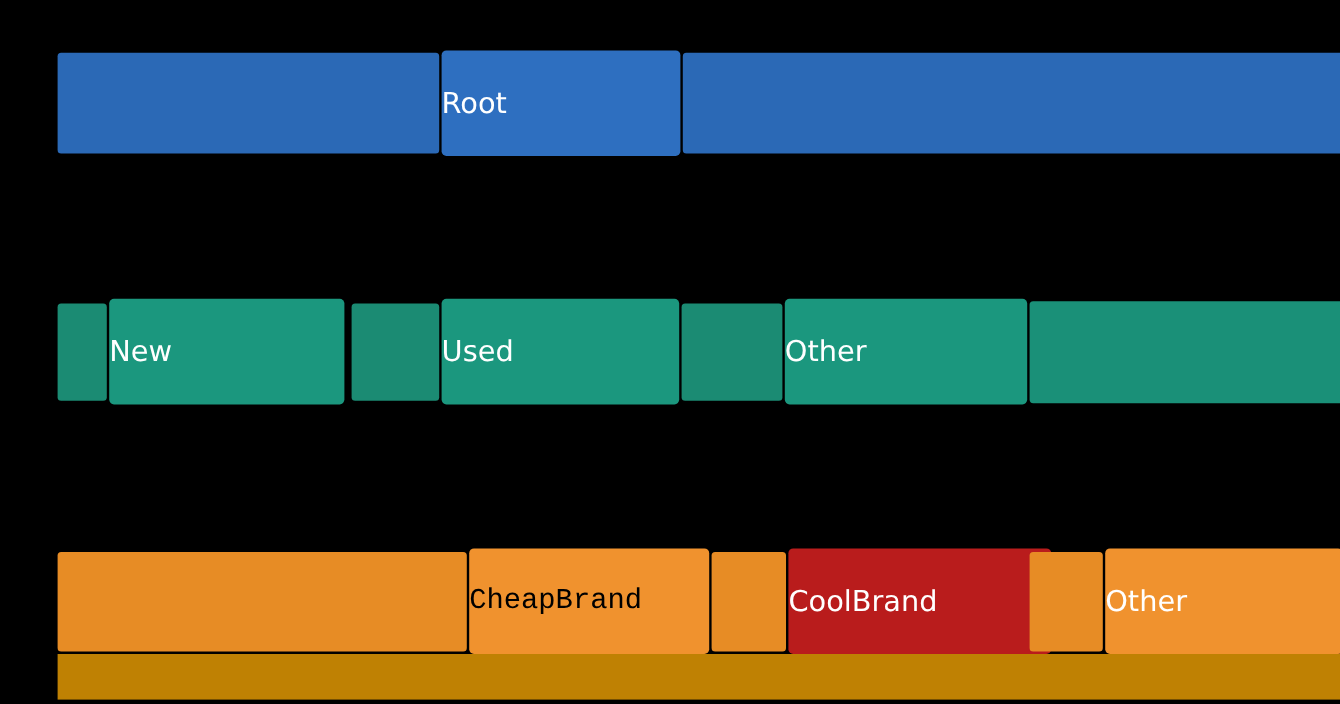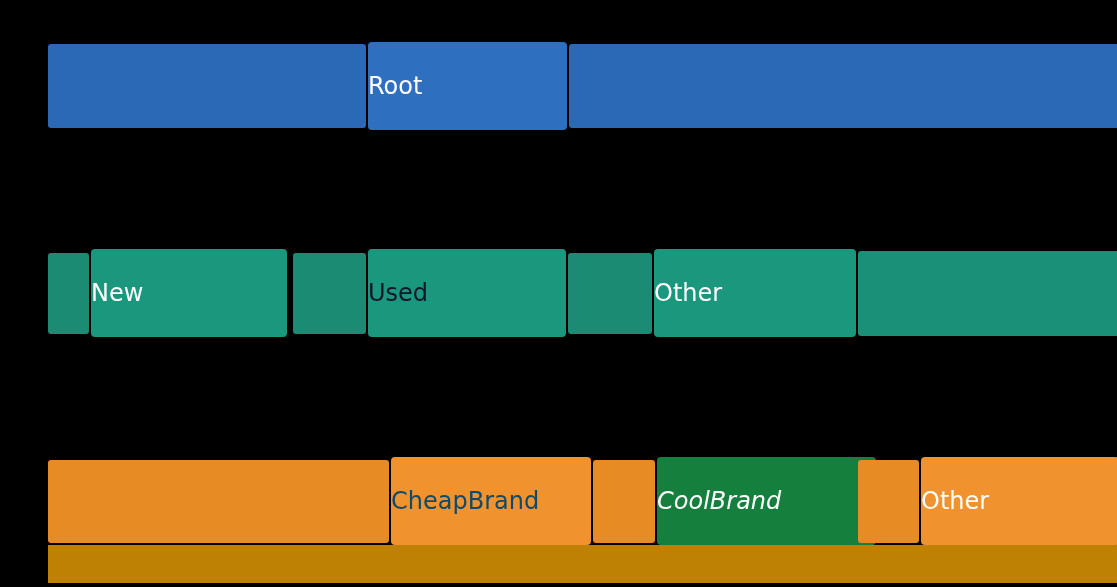--- a/index.html
+++ b/index.html
@@ -43,33 +43,33 @@
     <div class="node labeled" style="left: 320px; top: 42px; width: 199px; height: 88px; background: rgb(46, 111, 192);">
       <span class="node-label" style="color: rgb(255, 255, 255);">Root</span>
     </div>
     <div class="node" style="left: 521px; top: 44px; width: 596px; height: 84px; background: rgb(43, 105, 182);"></div>
     <div class="node" style="left: 0px; top: 253px; width: 41px; height: 81px; background: rgb(27, 139, 115);"></div>
     <div class="node labeled" style="left: 43px; top: 249px; width: 196px; height: 88px; background: rgb(27, 151, 126);">
       <span class="node-label" style="color: rgb(255, 255, 255);">New</span>
     </div>
     <div class="node" style="left: 245px; top: 253px; width: 73px; height: 81px; background: rgb(27, 139, 115);"></div>
     <div class="node labeled" style="left: 320px; top: 249px; width: 198px; height: 88px; background: rgb(27, 151, 126);">
-      <span class="node-label" style="color: #0f172a;">Used</span>
+      <span class="node-label" style="color: #ffffff;">Used</span>
     </div>
     <div class="node" style="left: 520px; top: 253px; width: 84px; height: 81px; background: rgb(27, 139, 115);"></div>
     <div class="node labeled" style="left: 606px; top: 249px; width: 202px; height: 88px; background: rgb(27, 151, 126);">
       <span class="node-label" style="color: rgb(255, 255, 255);">Other</span>
     </div>
     <div class="node" style="left: 810px; top: 251px; width: 307px; height: 85px; background: rgb(26, 144, 120);"></div>
     <div class="node" style="left: 0px; top: 460px; width: 341px; height: 83px; background: rgb(231, 140, 37);"></div>
     <div class="node labeled" style="left: 343px; top: 457px; width: 200px; height: 88px; background: rgb(240, 146, 46);">
-      <span class="node-label" style="color: #0c4a6e;">CheapBrand</span>
+      <span class="node-label" style="color: #000000; font-family: Liberation Mono, monospace;">CheapBrand</span>
     </div>
     <div class="node" style="left: 545px; top: 460px; width: 62px; height: 83px; background: rgb(231, 140, 37);"></div>
-    <div class="node labeled" style="left: 609px; top: 457px; width: 219px; height: 88px; background: #15803d; font-style: italic;">
+    <div class="node labeled" style="left: 609px; top: 457px; width: 219px; height: 88px; background: #b91c1c;">
       <span class="node-label" style="color: rgb(255, 255, 255);">CoolBrand</span>
     </div>
     <div class="node" style="left: 810px; top: 460px; width: 61px; height: 83px; background: rgb(231, 140, 37);"></div>
     <div class="node labeled" style="left: 873px; top: 457px; width: 198px; height: 88px; background: rgb(240, 146, 46);">
       <span class="node-label" style="color: rgb(255, 255, 255);">Other</span>
     </div>
     <div class="node" style="left: 1073px; top: 460px; width: 44px; height: 83px; background: rgb(236, 143, 41);"></div>
     <div class="node" style="left: 0px; top: 545px; width: 1117px; height: 38px; background: rgb(191, 129, 3); border-radius: 0px;"></div>
   </div>
 

